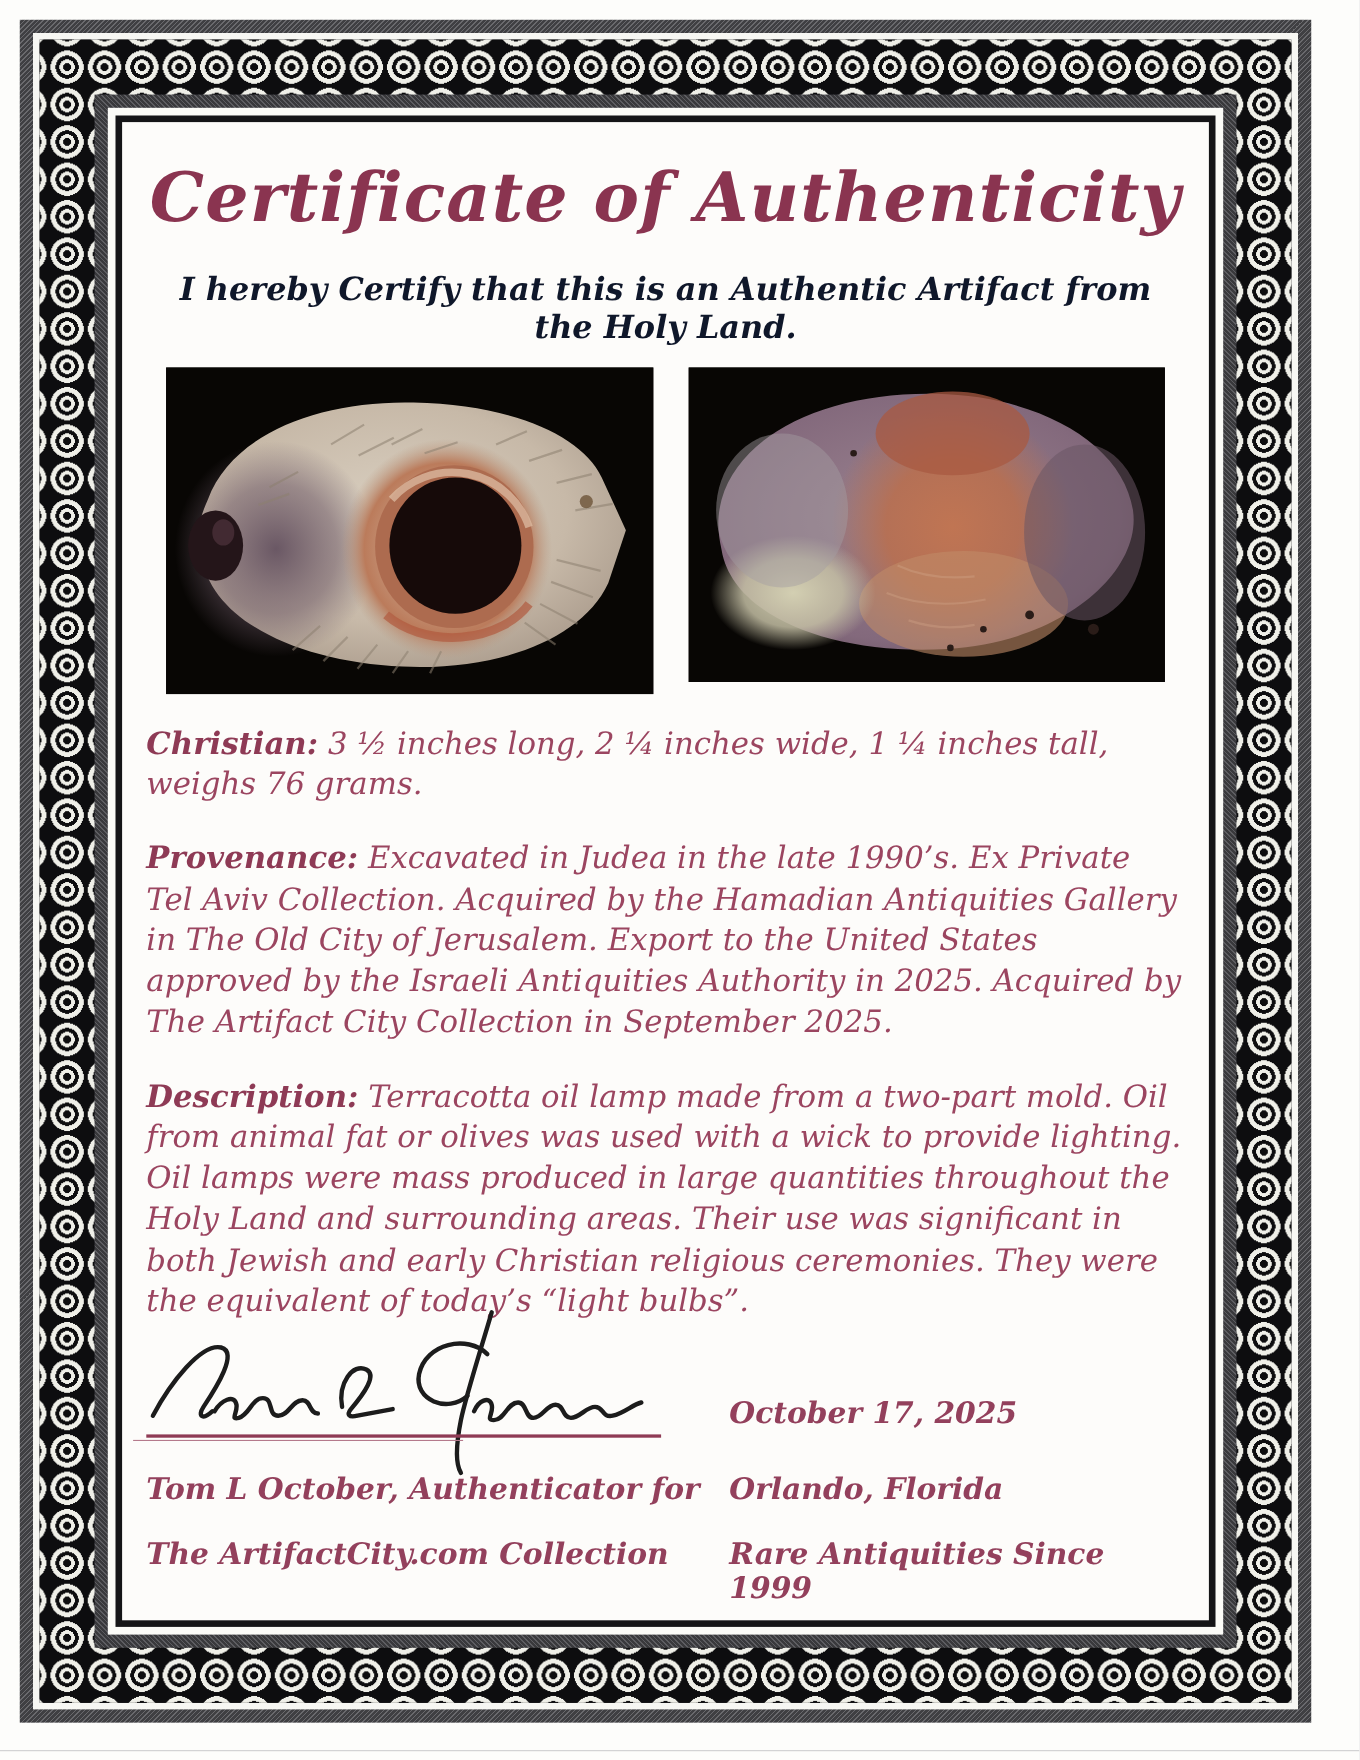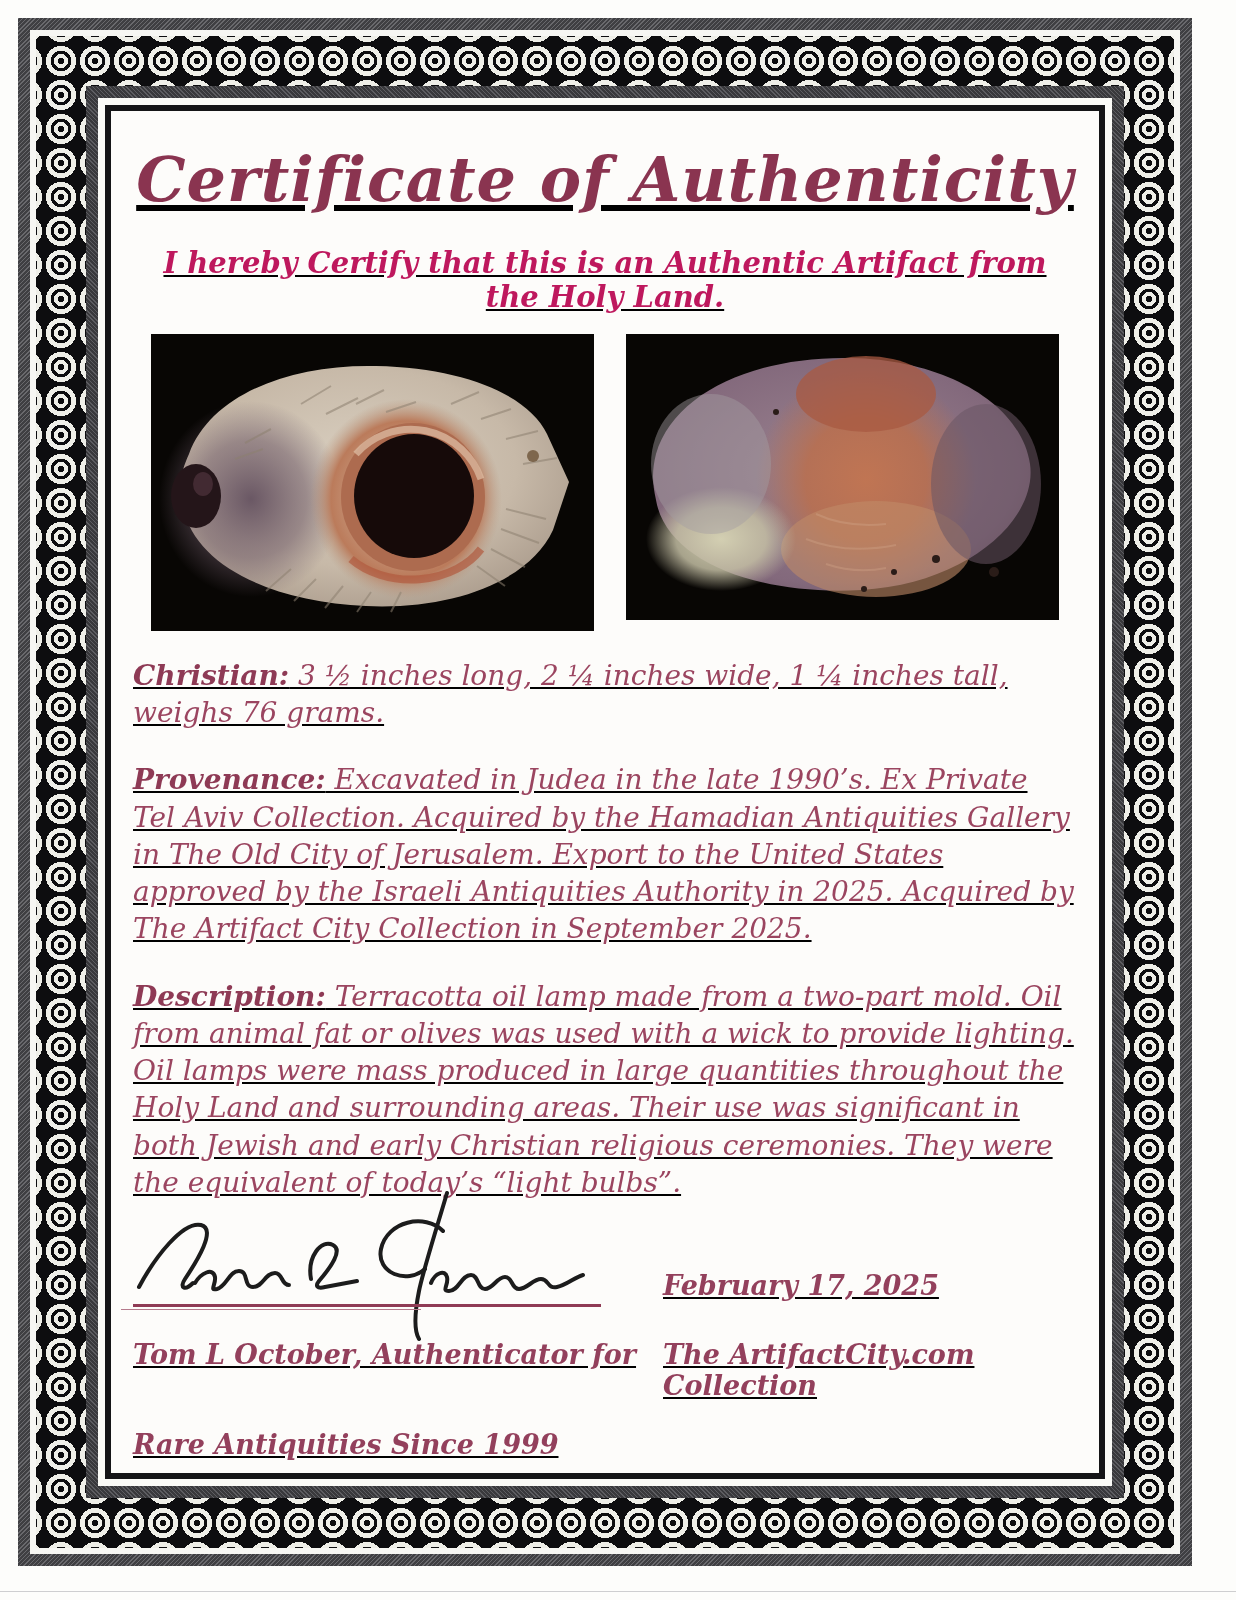--- a/index.html
+++ b/index.html
@@ -29,37 +29,37 @@
     background-color:#0d0d0f;
     background-image: radial-gradient(circle at 17px 17px,
       #0d0d0f 0 3.5px, #efefe8 3.5px 7px, #0d0d0f 7px 10.5px,
       #efefe8 10.5px 15px, #0d0d0f 15px);
     background-size: 34px 34px;
     background-position: 8px 8px;
   }
   .fD { 
     background-color:#47474b;
     background-image: repeating-linear-gradient(45deg, rgba(255,255,255,.12) 0 1px, rgba(0,0,0,.2) 1px 3px);
-    padding:12px; height:100%; box-sizing:border-box;text-decoration:underline;
+    padding:12px; height:100%; box-sizing:border-box;
   }
   .fE { background:#fbfbf7; padding:7px; height:100%; box-sizing:border-box; }
   .fF { background:#151517; padding:6px; height:100%; box-sizing:border-box; }
   .content {
     background:#fdfcfa; height:100%; box-sizing:border-box;
     padding: 18px 22px 0 22px;
     color:#9b4560;
     font-style: italic;
     overflow:hidden;
   }
   
   .title {
     text-align:center; font-size:62px; font-weight:bold;
     color:#8a3450; margin:14px 0 0 0; letter-spacing:1px;
   }
-  .sub { text-align:center; font-size:29px; font-weight:bold; color:#be185d; }
+  .sub { text-align:center; font-size:29px; font-weight:bold; color:#0f172a; }
   .sub1 { margin-top:30px; }
   .sub2 { margin-top:24px; }
   .photos {
     display:flex; justify-content:center; align-items:flex-start;
     gap:32px; margin-top:20px;
   }
   .photo { background:#080604; display:block; }
   .para { font-size:28px; line-height:1.33; color:#9b4560; }
   .para .lbl { font-weight:bold; color:#8e3a55; }
   .dims  { margin-top:26px; }
@@ -195,23 +195,24 @@
                         <path d="M14,112 C30,82 58,46 76,50 C92,54 72,86 60,104 C54,113 60,116 68,108"></path>
                         <path d="M70,108 C76,98 88,92 90,102 C91,110 84,116 92,114 C102,111 104,96 114,96 C124,96 118,112 128,112 C138,112 140,98 150,98 C158,98 156,110 164,110"></path>
                         <path d="M186,104 C182,82 196,64 208,70 C218,75 206,92 194,106 C190,111 192,114 200,112 L232,106"></path>
                         <path d="M318,56 C300,38 262,46 256,74 C251,98 282,110 300,94"></path>
                         <path d="M322,18 C312,52 298,96 294,116 C290,136 288,154 294,164"></path>
                         <path d="M306,108 C310,98 320,94 322,102 C324,110 316,116 324,116 C334,116 336,100 346,100 C354,100 352,114 360,114 C368,114 372,102 380,102 C388,102 386,114 394,114 C402,114 408,104 416,104 C424,104 422,114 432,112 C442,110 450,102 458,100"></path>
                       </g>
                     </svg>
                     <div class="sig-line"></div>
                   </div>
-                  <div class="sig-meta date-cell">February 17, 2025</div>
+                  <div class="sig-meta date-cell">October 17, 2025</div>
 
                   <div class="sig-meta cell-pad">Tom L October, Authenticator for</div>
+                  <div class="sig-meta cell-pad">Orlando, Florida</div>
 
                   <div class="sig-meta cell-pad">The ArtifactCity.com Collection</div>
                   <div class="sig-meta cell-pad">Rare Antiquities Since 1999</div>
                 </div>
 
               </div>
             </div>
           </div>
         </div>
       </div>

